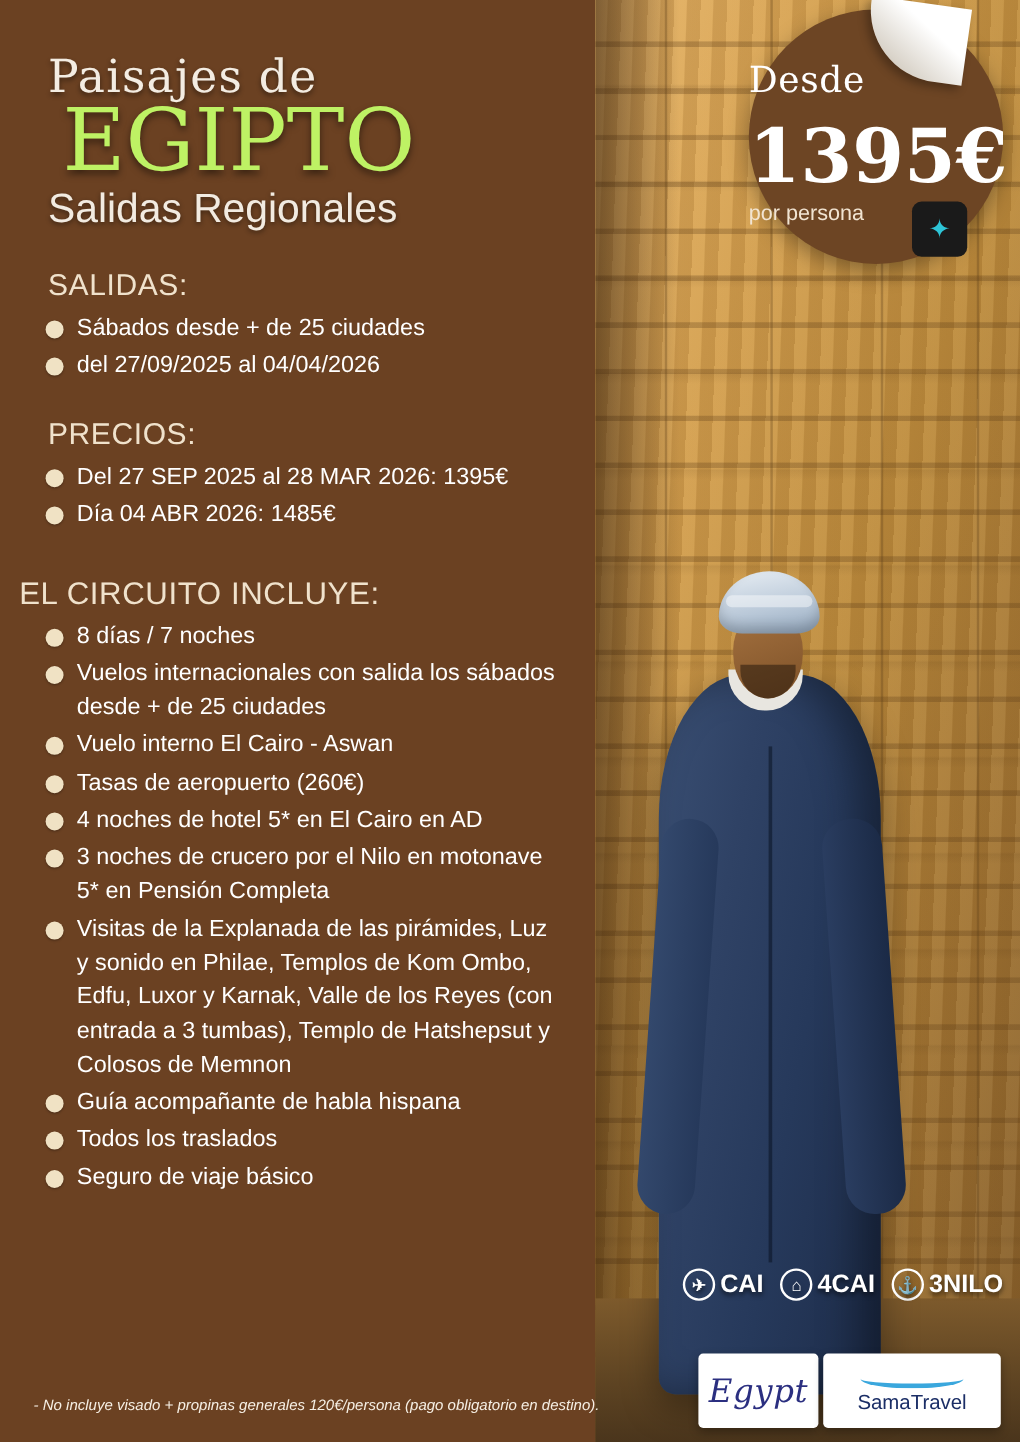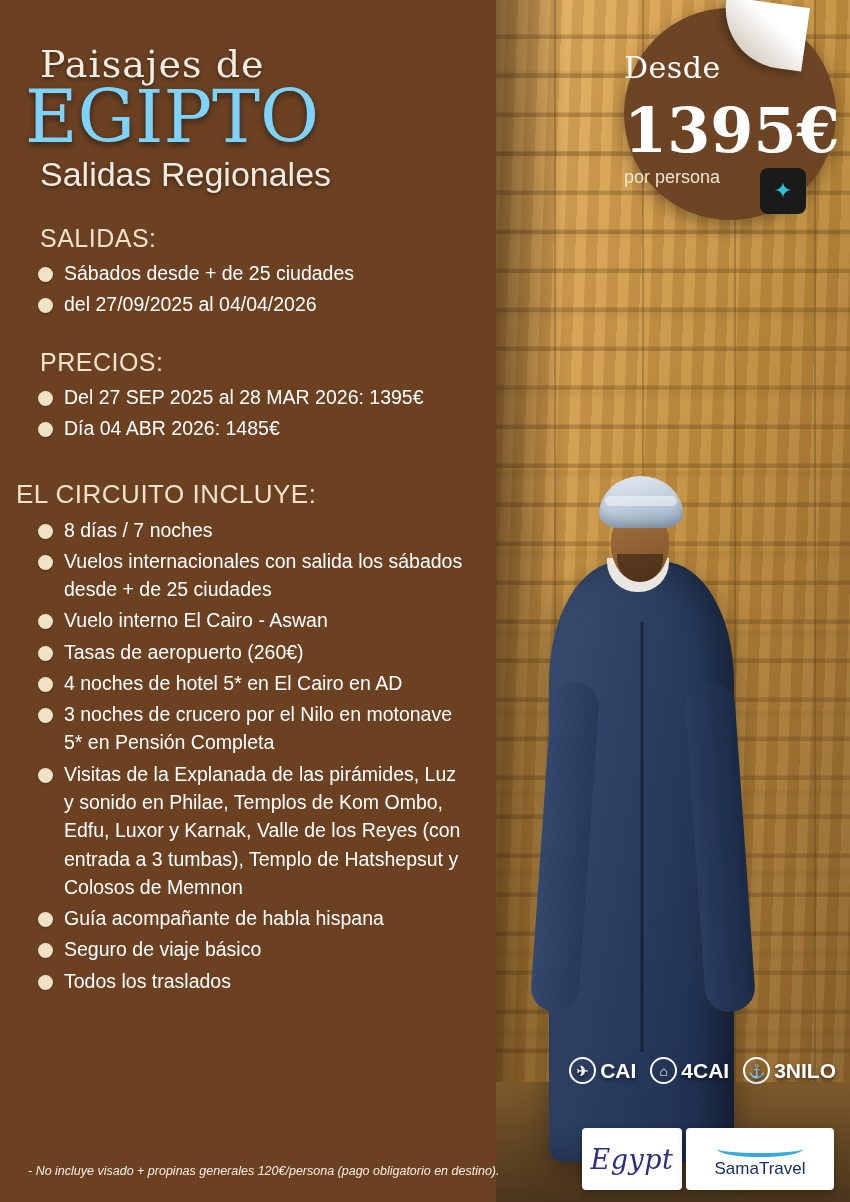--- a/index.html
+++ b/index.html
@@ -114,23 +114,23 @@
   
   .content { position:absolute; left:0; top:0; width:500px; height:1202px; color:#fff; }
 
   .t-small {
     margin: 42px 0 0 40px;
     font-family: "DejaVu Serif", serif;
     font-size: 38px; letter-spacing:1px; color:#f3ece2;
     text-shadow: 0 2px 4px rgba(0,0,0,.45);
   }
   .t-big {
-    margin: -4px 0 0 25px;
+    margin: -4px 0 0 52px;
     font-family: "DejaVu Serif", serif;
-    font-size: 72px; line-height: .98; color:#7dd3fc;
+    font-size: 72px; line-height: .98; color:#bef264;
     text-shadow: 0 3px 6px rgba(0,0,0,.5);
   }
   .t-sub {
     margin: 2px 0 0 40px;
     font-size: 34px; font-weight: 400; color:#f2ebe1;
     text-shadow: 0 2px 4px rgba(0,0,0,.45);
   }
 
   .sec-title {
     margin: 30px 0 6px 40px;
@@ -317,20 +317,20 @@
     <div class="sec-title big">EL CIRCUITO INCLUYE:</div>
     <ul class="items circuit">
       <li>8 días / 7 noches</li>
       <li>Vuelos internacionales con salida los sábados desde + de 25 ciudades</li>
       <li>Vuelo interno El Cairo - Aswan</li>
       <li>Tasas de aeropuerto (260€)</li>
       <li>4 noches de hotel 5* en El Cairo en AD</li>
       <li>3 noches de crucero por el Nilo en motonave 5* en Pensión Completa</li>
       <li>Visitas de la Explanada de las pirámides, Luz y sonido en Philae, Templos de Kom Ombo, Edfu, Luxor y Karnak, Valle de los Reyes (con entrada a 3 tumbas), Templo de Hatshepsut y Colosos de Memnon</li>
       <li>Guía acompañante de habla hispana</li>
+      <li>Todos los traslados</li>
       <li>Seguro de viaje básico</li>
-      <li>Todos los traslados</li>
     </ul>
 
     <div class="footnote">- No incluye visado + propinas generales 120€/persona (pago obligatorio en destino).</div>
   </div>
 
 </div>
 
 </body></html>

